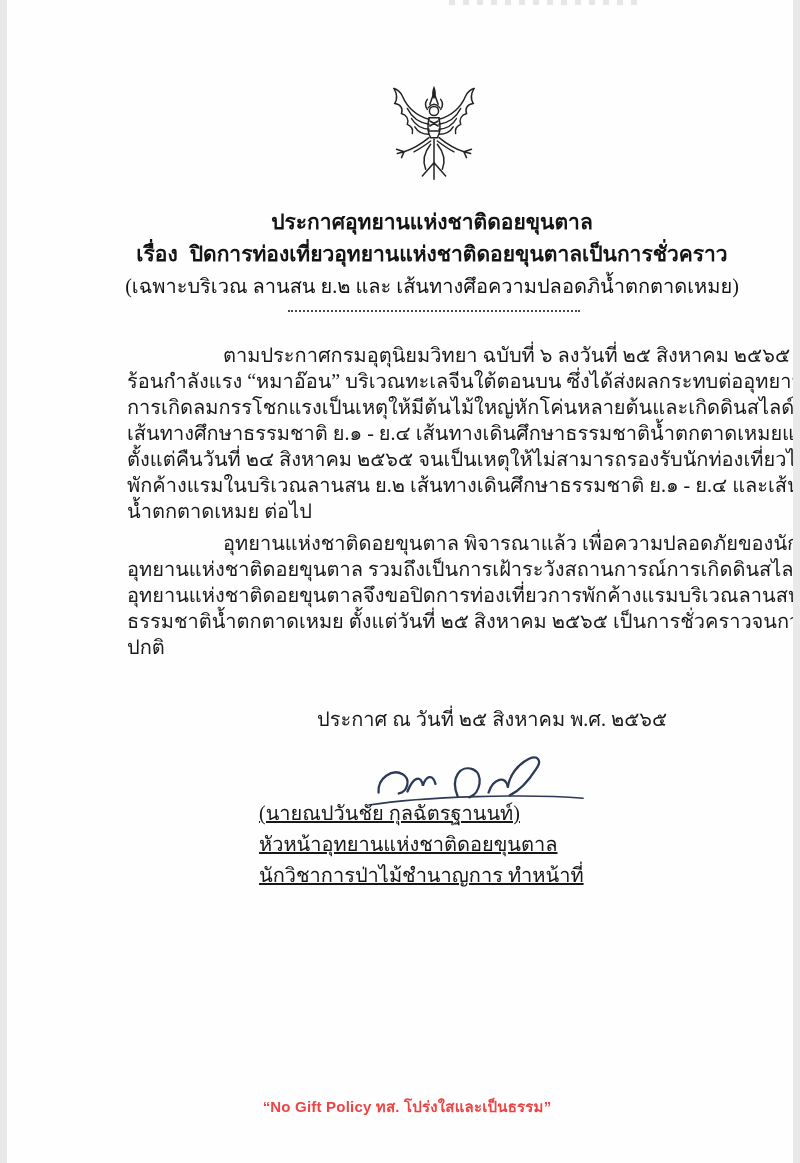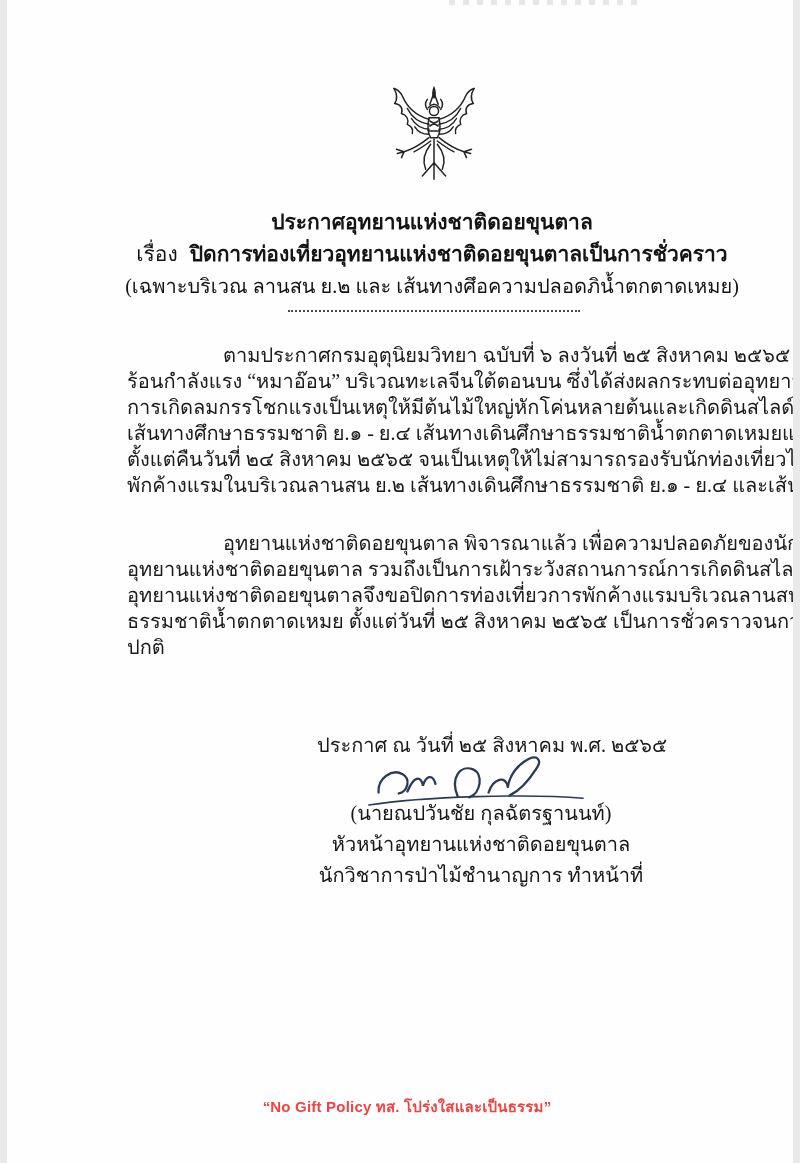--- a/index.html
+++ b/index.html
@@ -22,45 +22,45 @@
   }
   .emblem{
     position:absolute;top:80px;left:377px;width:100px;height:122px;
   }
   .doc-header{
     position:absolute;top:206px;left:60px;width:730px;
     text-align:center;font-size:21px;line-height:32px;color:#141414;
   }
   .doc-title{font-weight:700;}
   .subject-line{font-weight:700;}
-  .subject-label{font-weight:400;margin-right:12px;}
+  .subject-label{font-weight:700;margin-right:12px;}
   .scope-line{font-weight:400;font-size:20px;}
   .dotted-sep{
     position:absolute;top:300px;left:281px;width:292px;height:10px;
     border-bottom:2px dotted #4a4a4a;
   }
   .body-text{font-size:20px;line-height:26px;color:#1b1b1b;}
   .para{position:absolute;left:120px;width:600px;}
   .para1{top:342px;}
   .para2{top:530px;}
   .para .line{height:26px;white-space:nowrap;}
   .para .line:first-child{text-indent:96px;}
   .closing-line{
     position:absolute;top:666px;left:216px;white-space:nowrap;
   }
   .date-line{
-    position:absolute;top:732px;left:310px;white-space:nowrap;
+    position:absolute;top:706px;left:310px;white-space:nowrap;
   }
   .signature-svg{
     position:absolute;top:748px;left:358px;width:222px;height:62px;
     pointer-events:none;
   }
   .signature-block{
-    position:absolute;top:798px;left:244px;width:460px;
-    text-align:center;font-size:20px;line-height:31px;color:#181818;
+    position:absolute;top:798px;left:252px;width:460px;
+    font-size:20px;line-height:31px;color:#181818;text-decoration:underline;
   }
   .footer-motto{
     position:absolute;top:1095px;left:0;width:800px;
     text-align:center;
     font-family:"Liberation Sans","DejaVu Sans",sans-serif;
     font-size:15px;font-weight:600;color:#ef4444;letter-spacing:.2px;
   }
 </style>
 </head>
 <body>
@@ -109,20 +109,21 @@
 
   <div class="dotted-sep"></div>
 
   <div class="para para1 body-text">
       <div class="line">ตามประกาศกรมอุตุนิยมวิทยา ฉบับที่ ๖ ลงวันที่ ๒๕ สิงหาคม ๒๕๖๕ แจ้งการเกิดพายุโซน</div>
       <div class="line">ร้อนกำลังแรง “หมาอ๊อน” บริเวณทะเลจีนใต้ตอนบน ซึ่งได้ส่งผลกระทบต่ออุทยานแห่งชาติดอยขุนตาล จาก</div>
       <div class="line">การเกิดลมกรรโชกแรงเป็นเหตุให้มีต้นไม้ใหญ่หักโค่นหลายต้นและเกิดดินสไลด์ในบริเวณเส้นทางสัญจร</div>
       <div class="line">เส้นทางศึกษาธรรมชาติ ย.๑ - ย.๔ เส้นทางเดินศึกษาธรรมชาติน้ำตกตาดเหมยและแหล่งท่องเที่ยวหลายแห่ง</div>
       <div class="line">ตั้งแต่คืนวันที่ ๒๔ สิงหาคม ๒๕๖๕ จนเป็นเหตุให้ไม่สามารถรองรับนักท่องเที่ยวได้ในบางจุด โดยเฉพาะการ</div>
       <div class="line">พักค้างแรมในบริเวณลานสน ย.๒  เส้นทางเดินศึกษาธรรมชาติ ย.๑ - ย.๔ และเส้นทางเดินศึกษาธรรมชาติ</div>
+      <div class="line">น้ำตกตาดเหมย ต่อไป</div>
     </div>
 
   <div class="para para2 body-text">
       <div class="line">อุทยานแห่งชาติดอยขุนตาล พิจารณาแล้ว เพื่อความปลอดภัยของนักท่องเที่ยวและเจ้าหน้าที่</div>
       <div class="line">อุทยานแห่งชาติดอยขุนตาล รวมถึงเป็นการเฝ้าระวังสถานการณ์การเกิดดินสไลด์และและต้นไม้หักโค่นในพื้นที่</div>
       <div class="line">อุทยานแห่งชาติดอยขุนตาลจึงขอปิดการท่องเที่ยวการพักค้างแรมบริเวณลานสน ย.๒ และเส้นทางเดินศึกษา</div>
       <div class="line">ธรรมชาติน้ำตกตาดเหมย ตั้งแต่วันที่ ๒๕ สิงหาคม ๒๕๖๕ เป็นการชั่วคราวจนกว่าสถานการณ์จะเข้าสู่สภาวะ</div>
       <div class="line">ปกติ</div>
     </div>
 

